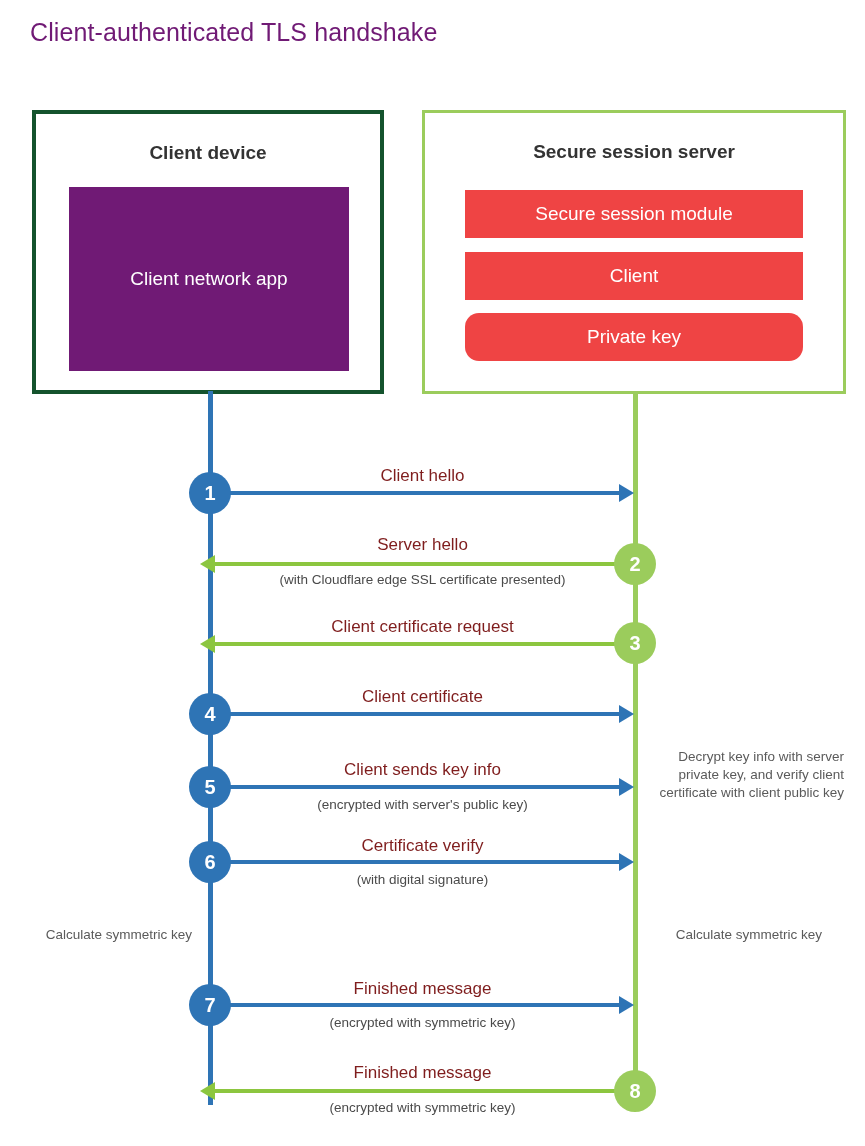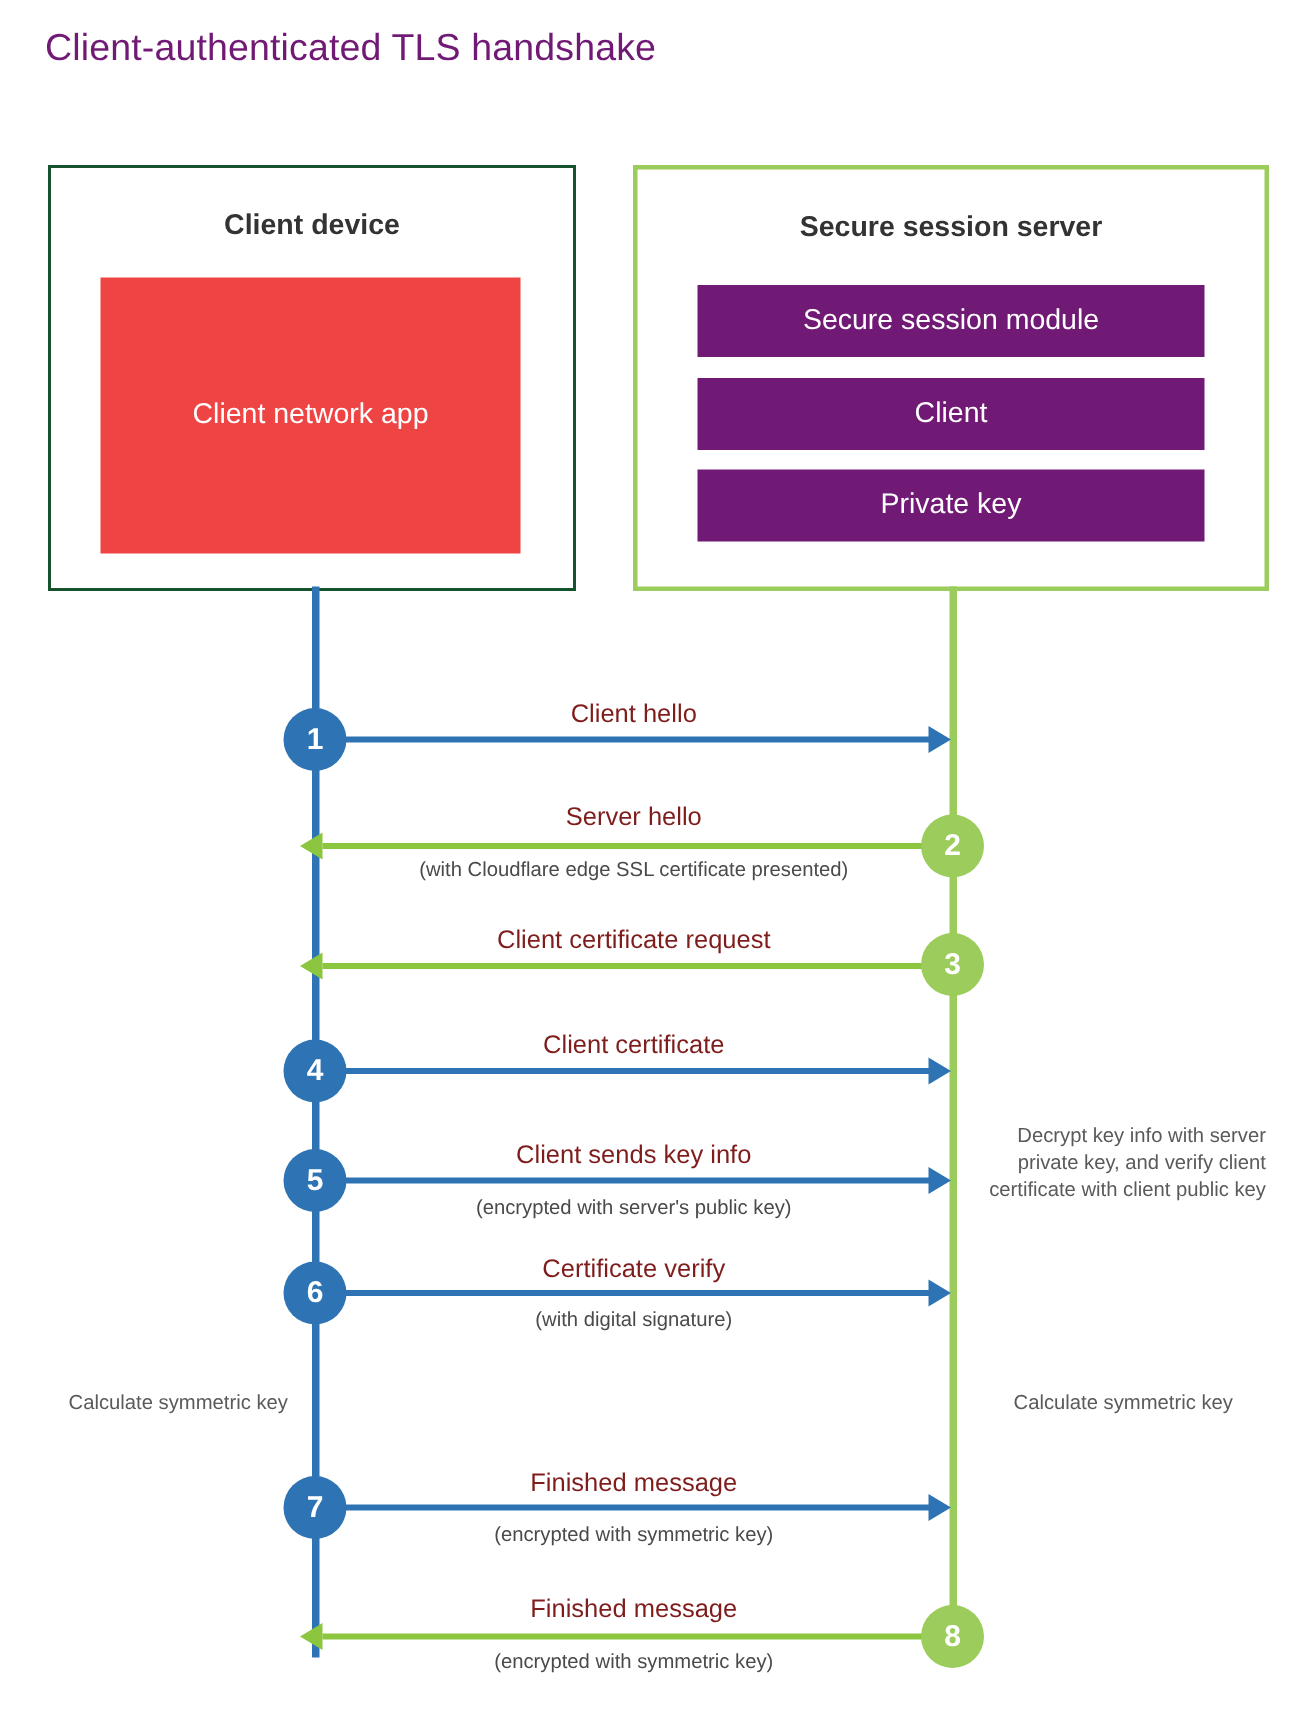--- a/index.html
+++ b/index.html
@@ -35,21 +35,21 @@
   .party-box {
     position: absolute;
     background: #ffffff;
     box-sizing: border-box;
   }
   .party-box.client {
     left: 32px;
     top: 110px;
     width: 352px;
     height: 284px;
-    border: 2px solid #14532d;
+    border: 4px solid #14532d;
   }
   .party-box.server {
     left: 422px;
     top: 110px;
     width: 424px;
     height: 284px;
     border: 3px solid #9BCC5C;
   }
   .party-title {
     position: absolute;
@@ -61,45 +61,45 @@
     font-weight: bold;
     color: #333333;
   }
 
   .client-app-rect {
     position: absolute;
     left: 33px;
     top: 73px;
     width: 280px;
     height: 184px;
-    background: #ef4444;
+    background: #701a75;
     display: flex;
     align-items: center;
     justify-content: center;
     text-align: left;
     color: #ffffff;
     font-size: 19px;
     line-height: 1.35;
   }
 
   .server-bar {
     position: absolute;
     left: 40px;
     width: 338px;
     height: 48px;
-    background: #701a75;
+    background: #ef4444;
     display: flex;
     align-items: center;
     justify-content: center;
     color: #ffffff;
     font-size: 19px;
   }
   .server-bar.b0 { top: 77px; }
   .server-bar.b1 { top: 139px; }
-  .server-bar.b2 { top: 200px; }
+  .server-bar.b2 { top: 200px; border-radius: 14px; }
 
   
   .lifeline {
     position: absolute;
     width: 5px;
   }
   .lifeline.client-line {
     left: 208px;
     top: 391px;
     height: 714px;

